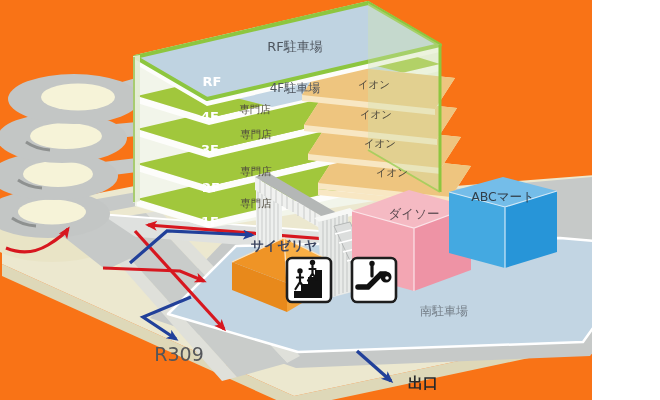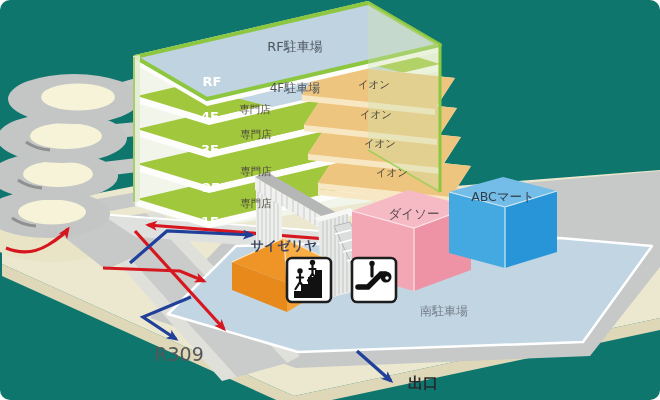--- a/index.html
+++ b/index.html
@@ -1,17 +1,17 @@
 <!DOCTYPE html>
 <html><head>
 <meta charset="utf-8">
 <style>
   html,body{margin:0;padding:0;background:#fff;}
-  .stage{width:660px;height:400px;position:relative;overflow:hidden;background:#0f766e;
-         font-family:"DejaVu Sans",sans-serif;border-radius:10px;}
+  .stage{width:592px;height:400px;position:relative;overflow:hidden;background:#f97316;
+         font-family:"DejaVu Sans",sans-serif;}
   svg{display:block;}
   text{font-family:"DejaVu Sans",sans-serif;}
   .floor-lbl{fill:#ffffff;font-weight:bold;font-size:13px;}
   .small-lbl{font-size:10.5px;fill:#4f4a3e;}
 </style>
 </head>
 <body>
 
 <div class="stage">
 <svg width="660" height="400" viewBox="0 0 660 400">

